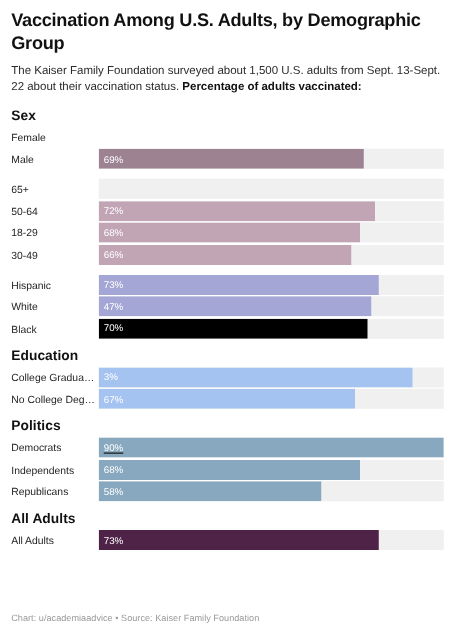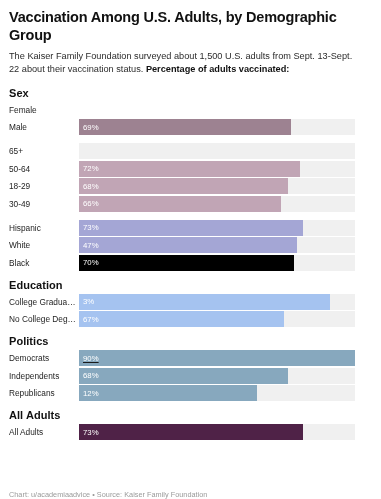--- a/index.html
+++ b/index.html
@@ -219,21 +219,21 @@
           <div class="track">
             <div class="bar" style="width: 75.5556%; background: rgb(135, 168, 190);">
               <span class="bar-value">68%</span>
             </div>
           </div>
         </div>
         <div class="row">
           <div class="row-label">Republicans</div>
           <div class="track">
             <div class="bar" style="width: 64.4444%; background: rgb(135, 168, 190);">
-              <span class="bar-value">12%</span>
+              <span class="bar-value">58%</span>
             </div>
           </div>
         </div>
       </div>
       <div class="group group-AllAdults">
         <div class="group-title">All Adults</div>
         <div class="row">
           <div class="row-label">All Adults</div>
           <div class="track">
             <div class="bar" style="width: 81.1111%; background: rgb(79, 34, 71);">

